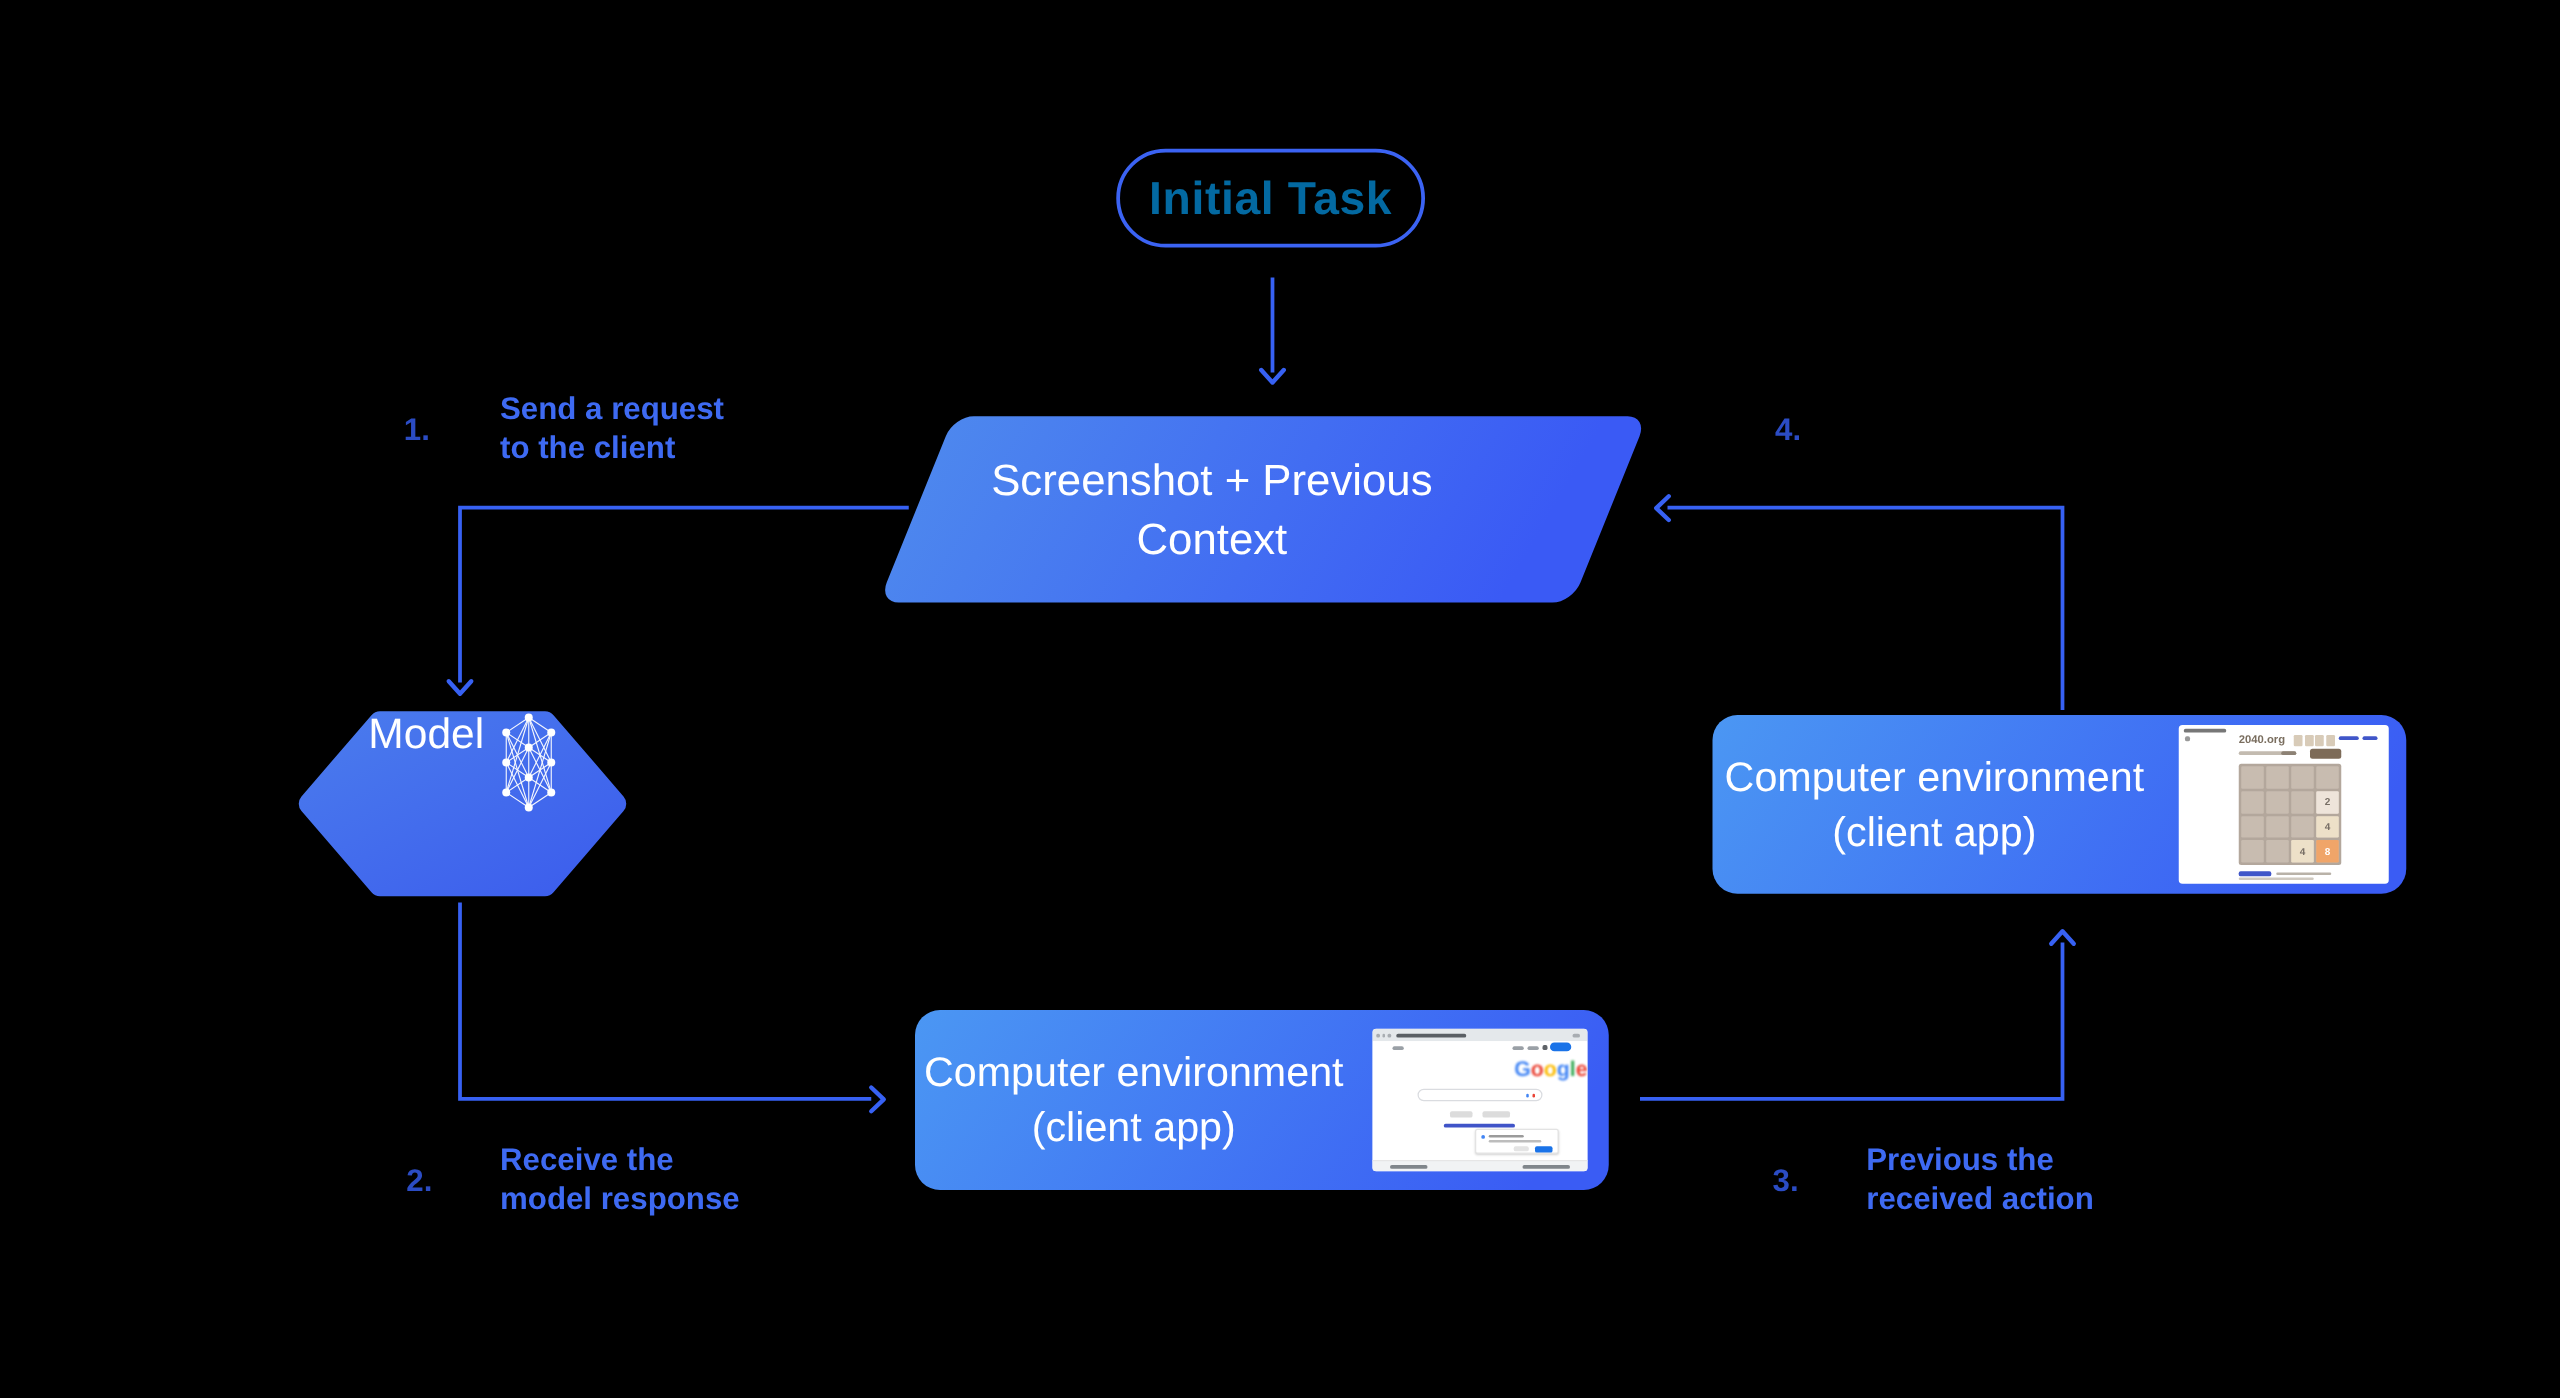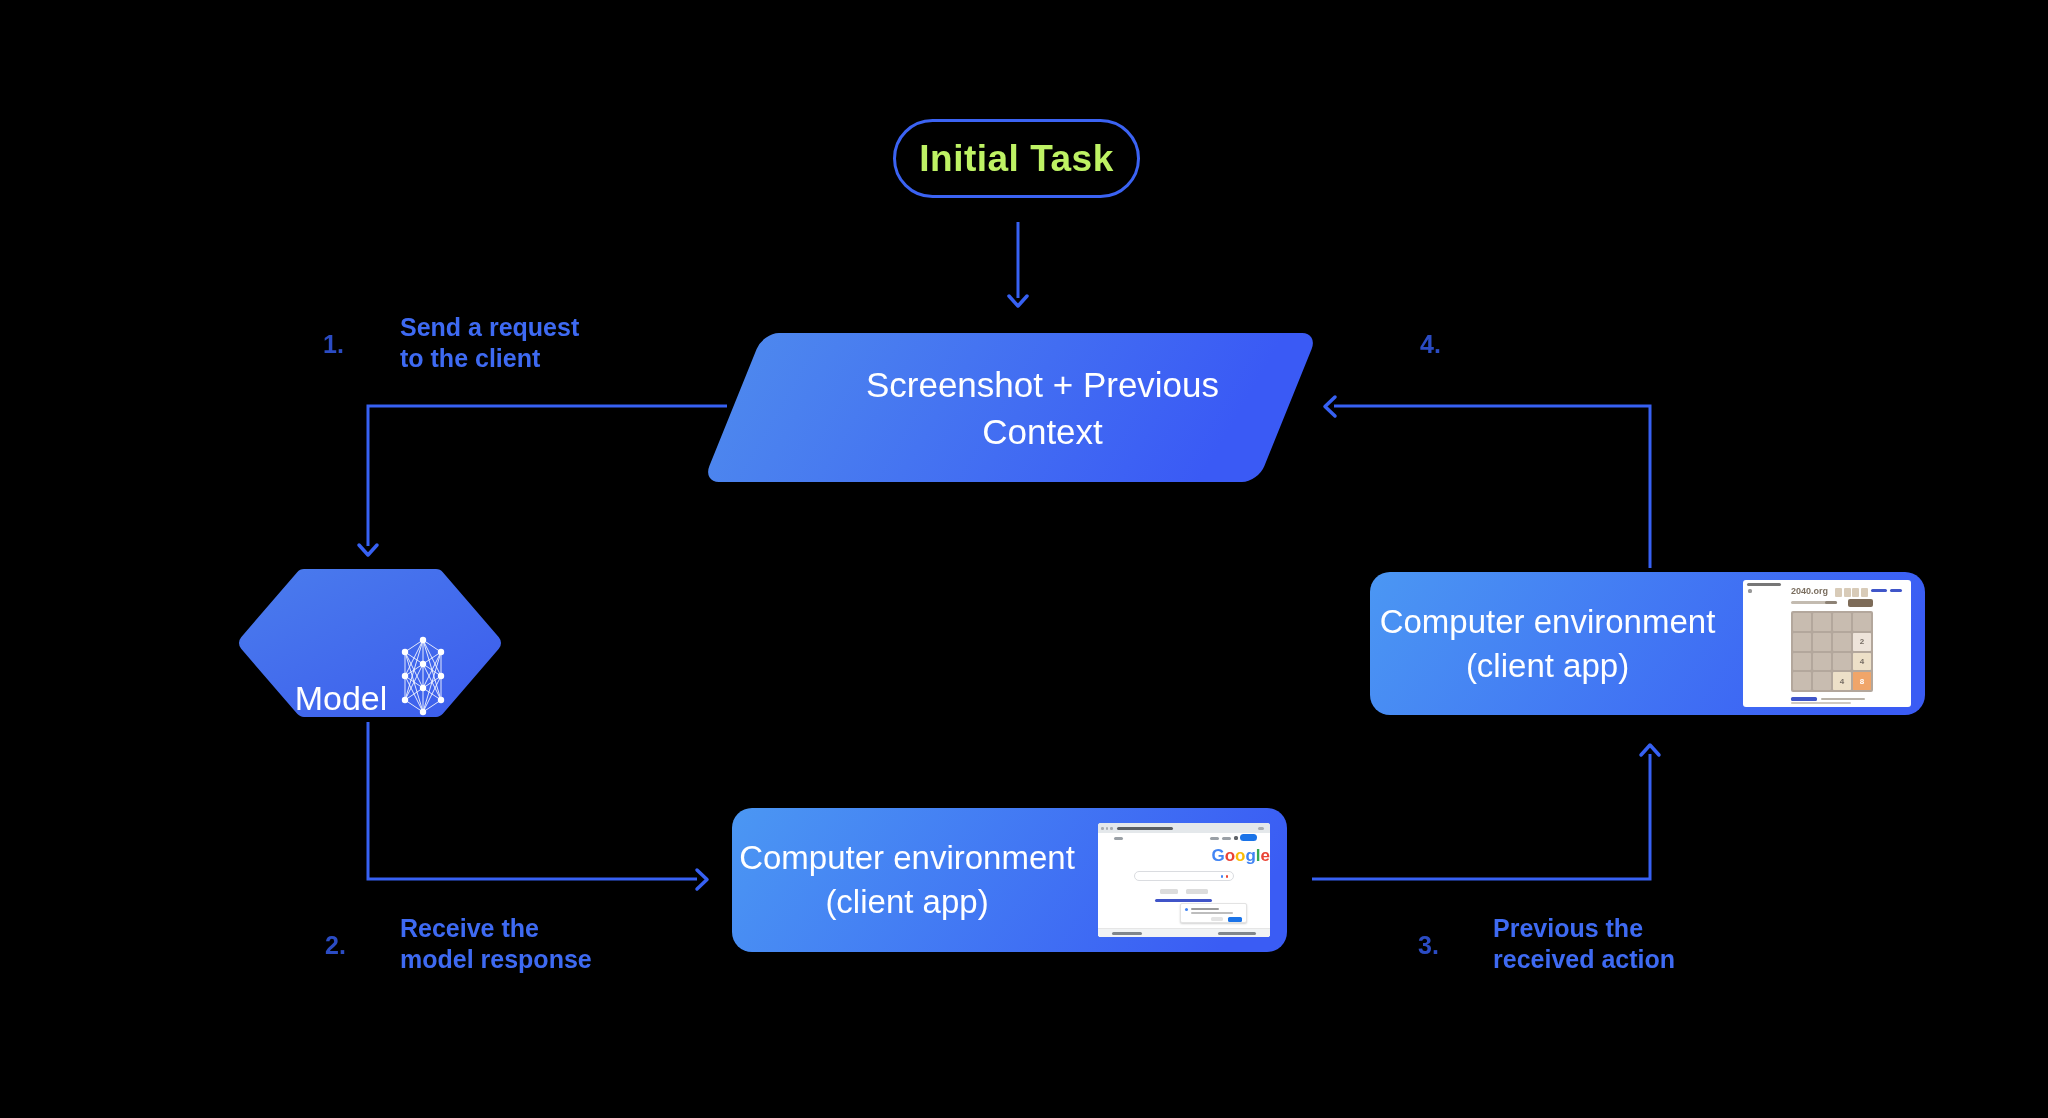--- a/index.html
+++ b/index.html
@@ -12,39 +12,39 @@
   #connectors{position:absolute;left:0;top:0;width:2048px;height:1118px;}
   #connectors path{stroke:#3761f3;stroke-width:3;fill:none;}
   #connectors path.chev{stroke-width:3.5;stroke-linecap:round;stroke-linejoin:round;}
 
   
   .pill{
     position:absolute;left:893px;top:119px;width:247px;height:79px;
     border:3px solid #3b63f3;border-radius:42px;
     display:flex;align-items:center;justify-content:center;
   }
-  .pill span{color:#bef264;font-size:37px;font-weight:600;letter-spacing:.5px;}
+  .pill span{color:#0369a1;font-size:37px;font-weight:600;letter-spacing:.5px;}
 
   
   .para{
     position:absolute;left:733px;top:333px;width:555px;height:149px;
     transform:skewX(-22deg);border-radius:16px;
     background:linear-gradient(100deg,#4d87ee 0%,#3a5af5 90%);
   }
   .para-label{
-    position:absolute;left:765px;top:333px;width:555px;height:149px;
+    position:absolute;left:692px;top:333px;width:555px;height:149px;
     display:flex;flex-direction:column;align-items:center;justify-content:center;
     color:#fff;font-size:35px;line-height:47px;text-align:center;
   }
 
   
   .hex-wrap{position:absolute;left:238px;top:568px;width:264px;height:150px;}
   .hex-wrap svg.hex{position:absolute;left:0;top:0;}
   .hex-content{
-    position:absolute;inset:0;display:flex;align-items:flex-end;justify-content:center;gap:14px;
+    position:absolute;inset:0;display:flex;align-items:flex-start;justify-content:center;gap:14px;
   }
   .hex-content .model-text{color:#fff;font-size:34px;}
 
   
   .envbox{
     position:absolute;border-radius:20px;
     background:linear-gradient(125deg,#4b97f3 0%,#3a5cf4 90%);
   }
   .env-right{left:1370px;top:572px;width:555px;height:143px;}
   .env-bottom{left:732px;top:808px;width:555px;height:144px;}

